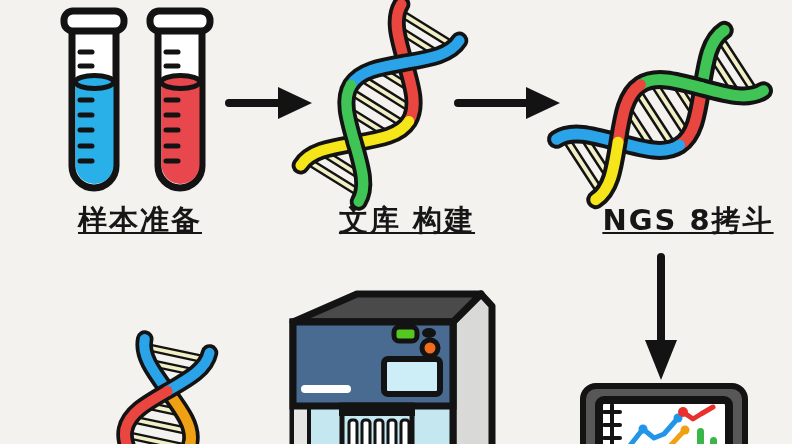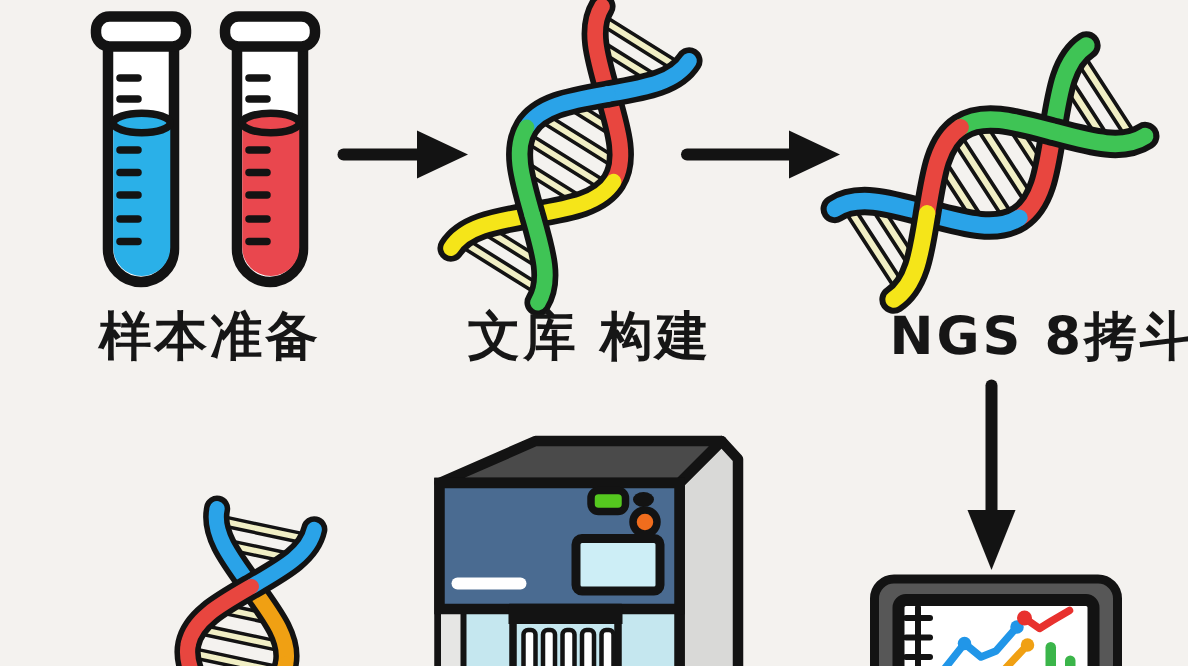--- a/index.html
+++ b/index.html
@@ -9,24 +9,25 @@
     overflow:hidden;
     background:var(--background,#f4f2ef);
     font-family:"DejaVu Sans","Liberation Sans",sans-serif;
   }
   #scene{position:absolute;left:0;top:0;}
   .step-label{
     position:absolute;
     width:190px;
     text-align:center;
     font-weight:700;
-    font-size:35px;
+    font-size:29px;
     letter-spacing:2px;
     color:#161616;
     white-space:nowrap;
+    text-decoration:underline;
   }
   
   .ol       {stroke:var(--outline);}
   .f-white  {fill:#ffffff;}
   .f-bk     {fill:var(--outline);}
   .f-tblue  {fill:var(--tube_blue);}
   .f-tred   {fill:var(--tube_red);}
   .f-top    {fill:var(--machine_top);}
   .f-side   {fill:var(--machine_side);}
   .f-body   {fill:var(--machine_body);}
@@ -217,15 +218,15 @@
         <polyline class="chart-ln s-cblue" points="628,448 643,429 654,438 664,434 678,418"></polyline>
         <circle class="f-cblue" cx="643" cy="429" r="4.5"></circle>
         <circle class="f-cblue" cx="678" cy="418" r="4.5"></circle>
         <polyline class="chart-ln s-cred" points="683,412 693,419 701,414 713,407"></polyline>
         <circle class="f-cred" cx="683" cy="412" r="5"></circle>
       </g>
     </g>
   </svg>
 
   <div class="step-label" style="left:45px;  top:201px;">样本准备</div>
-  <div class="step-label" style="left:298px; top:201px;">文库 构建</div>
+  <div class="step-label" style="left:312px; top:201px;">文库 构建</div>
   <div class="step-label" style="left:593px; top:201px;">NGS 8拷斗</div>
 </div>
 
 </body></html>

